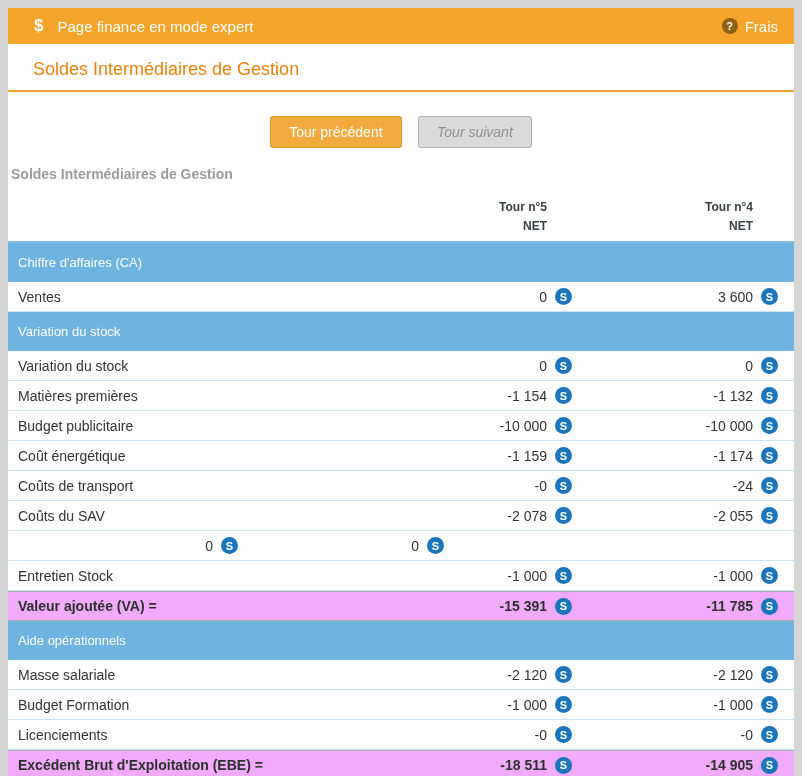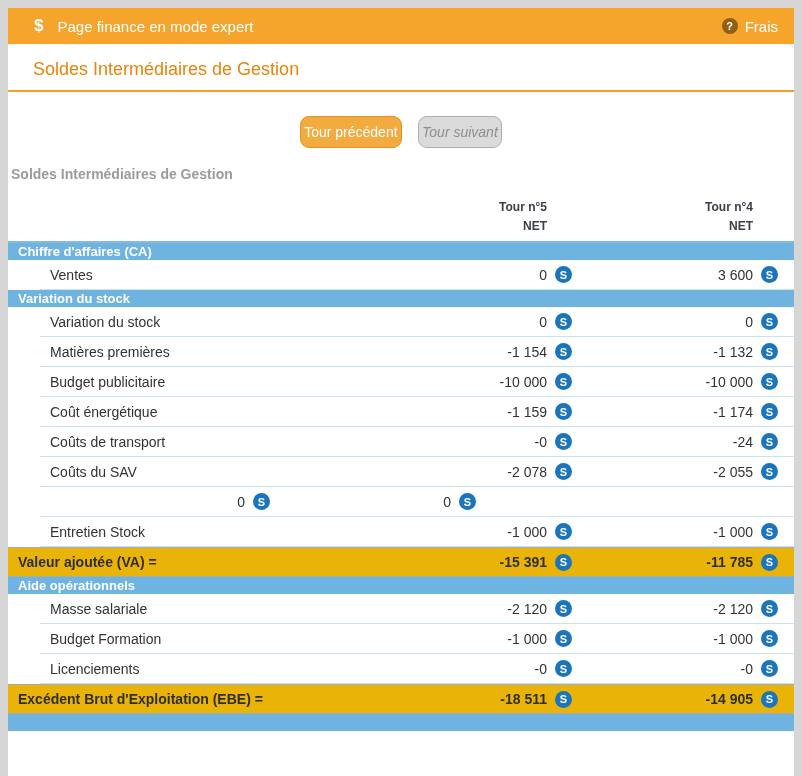--- a/index.html
+++ b/index.html
@@ -41,22 +41,22 @@
     color: #e8830c;
     font-size: 18px;
     padding: 15px 0 10px 25px;
     border-bottom: 2px solid #f0a32c;
   }
   
   .buttons { text-align: center; padding: 24px 0 14px 0; }
   .btn {
     font-family: "Liberation Sans", sans-serif;
     font-size: 14px;
-    padding: 7px 3px;
-    border-radius: 9px;
+    padding: 7px 18px;
+    border-radius: 3px;
     cursor: pointer;
   }
   .btn-prev { background: #f3ab3f; border: 1px solid #dd9420; color: #ffffff; }
   .btn-next { background: #dbdbdb; border: 1px solid #aeaeae; color: #8f8f8f; margin-left: 12px; font-style: italic; }
   
   .section-label {
     color: #9b9b9b; font-weight: bold; font-size: 14px;
     padding: 4px 0 9px 3px;
   }
   
@@ -71,32 +71,31 @@
   }
   .th-text { text-align: right; line-height: 19px; }
   .icon-spacer { width: 25px; flex: none; }
   .row-label { flex: 1; }
   .row { display: flex; align-items: center; font-size: 14px; color: #333; }
   .row-data {
     height: 30px;
     border-bottom: 1px solid #c8e4f4;
     padding-left: 10px;
     background: #ffffff;
-    margin-left: 32px;
   }
   .row-section {
     background: #6fb3e1;
     color: #ffffff;
-    font-weight: bold;
+    font-weight: normal;
     font-size: 13px;
-    height: 17px;
+    height: 39px;
     padding-left: 10px;
   }
   .row-total {
-    background: #eab308;
+    background: #f0abfc;
     font-weight: bold;
     height: 30px;
     border-top: 1px solid #ababab;
     border-bottom: 1px solid #ababab;
     padding-left: 10px;
     color: #2f2f2f;
   }
   .vg { display: flex; align-items: center; justify-content: flex-end; flex: none; }
   .vg1 { width: 220px; }
   .vg2 { width: 222px; padding-right: 16px; }

